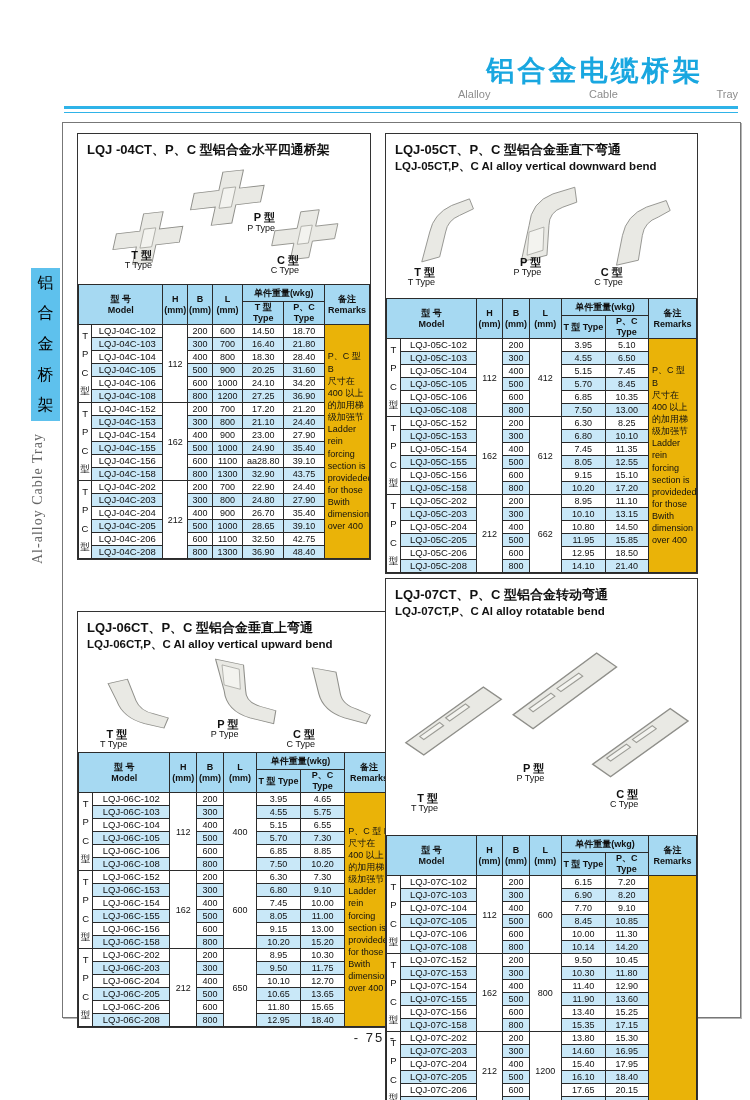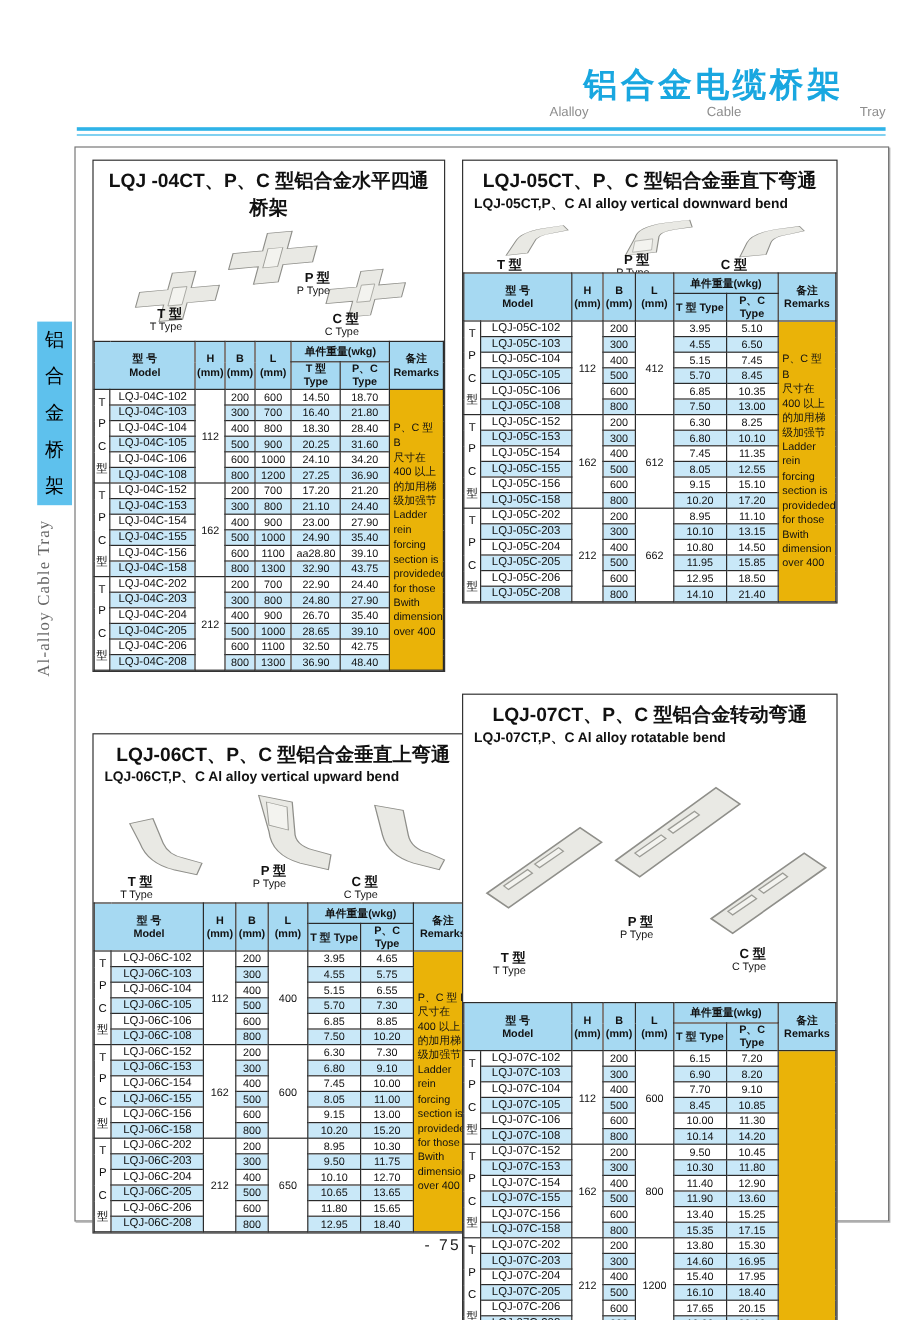--- a/index.html
+++ b/index.html
@@ -38,26 +38,26 @@
   
   .outer-frame{
     position:absolute;left:62px;top:122px;width:677px;height:894px;
     border:1px solid #777;box-shadow:1px 1px 0 #b5b5b5;
   }
   .section{
     position:absolute;border:1px solid #333;background:#fff;
     display:flex;flex-direction:column;box-sizing:border-box;
   }
   .sec-tl{left:77px;top:133px;width:294px;height:427px;}
-  .sec-tr{left:385px;top:133px;width:313px;height:370px;}
+  .sec-tr{left:385px;top:133px;width:313px;height:441px;}
   .sec-bl{left:77px;top:611px;width:318px;height:417px;}
   .sec-br{left:385px;top:578px;width:313px;height:533px;}
 
   .sec-titles{padding:7px 9px 0 9px;line-height:1.35;}
-  .t-cn{font-size:16px;font-weight:600;text-align:center;}
+  .t-cn{font-size:13px;font-weight:600;}
   .t-en{font-size:11.5px;font-weight:600;}
 
   .illus{position:relative;flex:1;overflow:hidden;}
   .illus svg{position:absolute;left:0;top:0;width:100%;height:100%;}
   .fit{fill:#e9e9e4;stroke:#8f8f8a;stroke-width:1;}
   .fit2{fill:#f3f3ef;stroke:#9c9c96;stroke-width:.8;}
   .type-label{position:absolute;text-align:right;line-height:1.1;}
   .type-label .cn{font-size:11px;font-weight:600;display:block;}
   .type-label .en{font-size:9px;display:block;}
 

